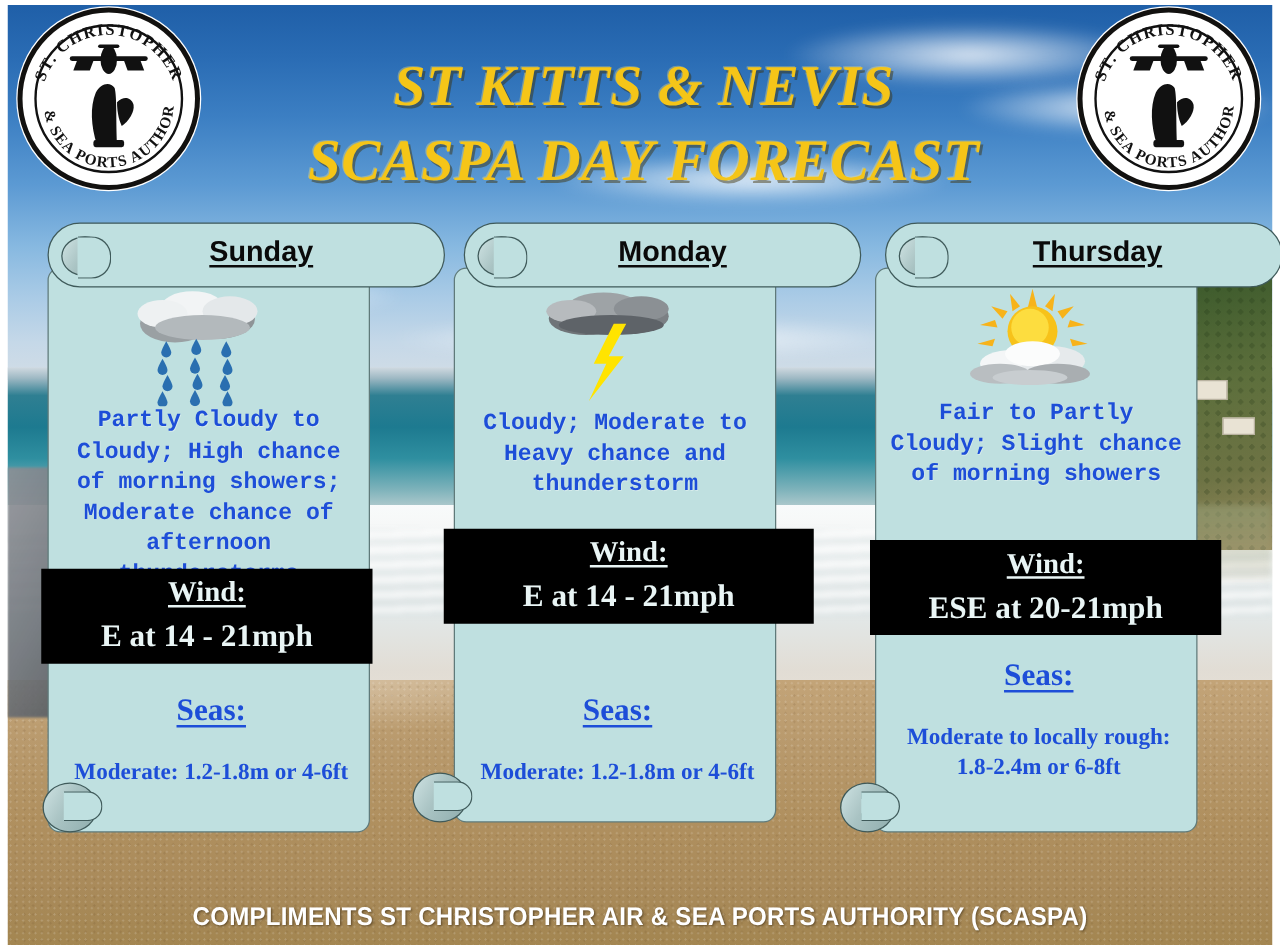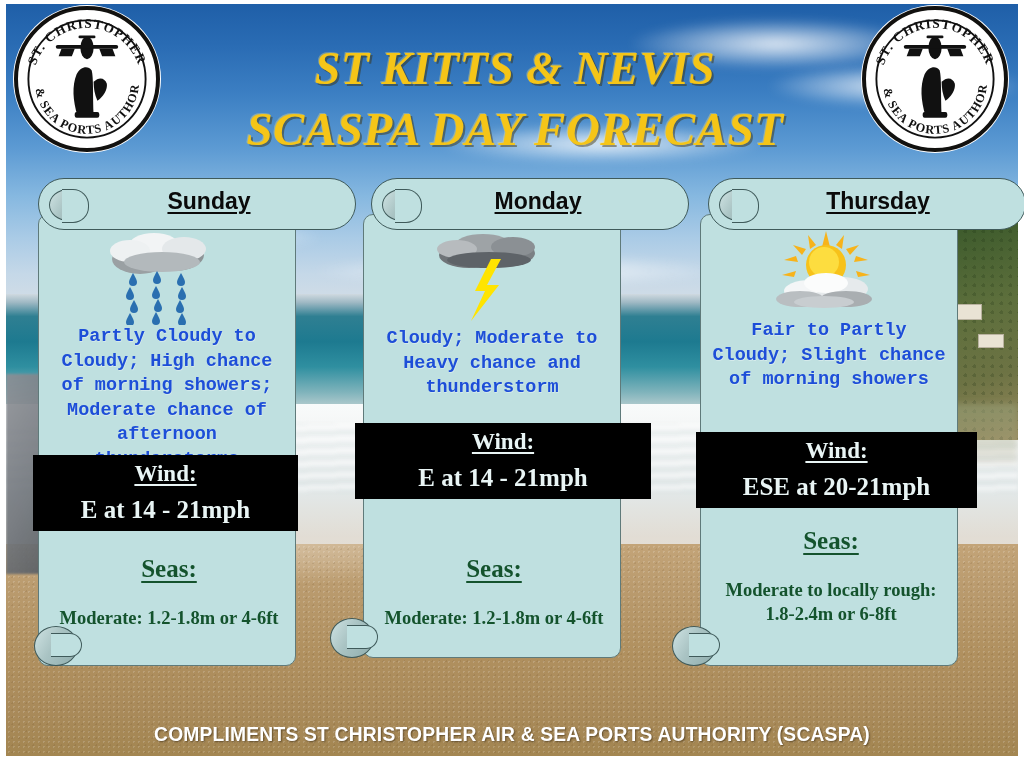--- a/index.html
+++ b/index.html
@@ -195,21 +195,21 @@
     display:block; font-size:23px; text-decoration:underline;
     text-underline-offset:3px; padding-top:6px;
   }
   .wind-strip .wind-value { display:block; font-size:25px; padding-top:9px; }
   .wind-strip.sunday  { left:33px;  top:455px; width:265px; height:76px; }
   .wind-strip.monday  { left:355px; top:423px; width:296px; height:76px; }
   .wind-strip.tuesday { left:696px; top:432px; width:281px; height:76px; }
 
   
   .seas {
-    position:absolute; left:10px; right:6px; text-align:center; color:#14532d;
+    position:absolute; left:10px; right:6px; text-align:center; color:#1d4ed8;
     font-family:"Liberation Serif", serif;
   }
   .seas .seas-label {
     display:block; font-weight:bold; font-size:25px;
     text-decoration:underline; text-underline-offset:4px;
   }
   .seas .seas-value {
     display:block; font-weight:bold; font-size:18.5px;
     line-height:1.3; margin-top:23px;
   }

